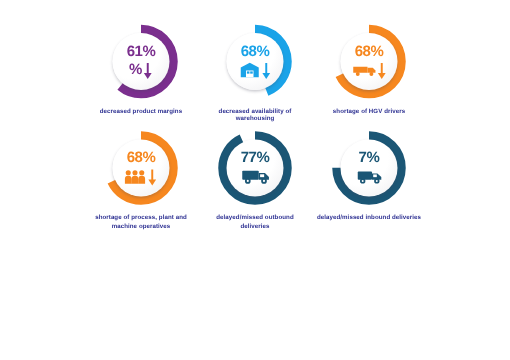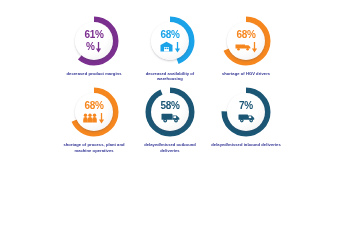--- a/index.html
+++ b/index.html
@@ -207,21 +207,21 @@
         </div>
         <div class="caption" style="color: rgb(46, 49, 146);">shortage of process, plant and machine operatives</div>
       </div>
 
       <div class="stat">
         <div class="donut-wrap">
           <svg class="donut-svg" viewBox="0 0 54 54">
             <circle id="ring5" cx="27" cy="27" r="21" fill="none" stroke="#1b5675" stroke-width="7" stroke-linecap="butt" transform="rotate(-90 27 27)" stroke-dasharray="122.71 9.24"></circle>
           </svg>
           <div class="inner-disc">
-            <div class="pct" id="pct5" style="color:#1b5675">58%</div>
+            <div class="pct" id="pct5" style="color:#1b5675">77%</div>
             <div class="glyph">
               <svg width="19" height="11" viewBox="0 0 19 11">
                 <rect x="0.5" y="1.8" width="11" height="6" rx="0.6" fill="#1b5675"></rect>
                 <path d="M11.5 3.4 L15.6 3.4 L18.3 6 L18.3 7.8 L11.5 7.8 Z" fill="#1b5675"></path>
                 <rect x="12.4" y="4.2" width="2.7" height="1.9" fill="#ffffff"></rect>
                 <circle cx="4.2" cy="8.6" r="1.9" fill="#1b5675"></circle>
                 <circle cx="4.2" cy="8.6" r="0.7" fill="#ffffff"></circle>
                 <circle cx="15" cy="8.6" r="1.9" fill="#1b5675"></circle>
                 <circle cx="15" cy="8.6" r="0.7" fill="#ffffff"></circle>
               </svg>

